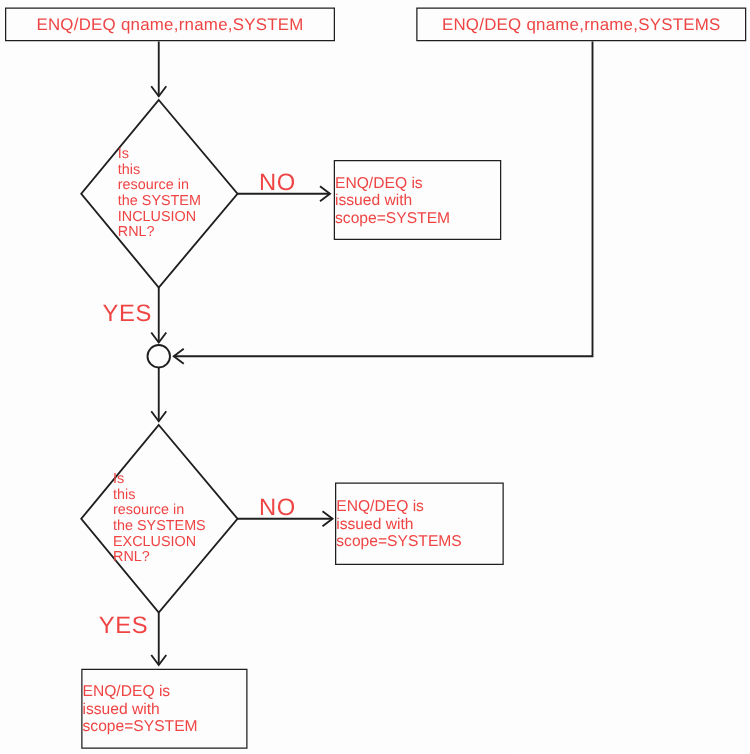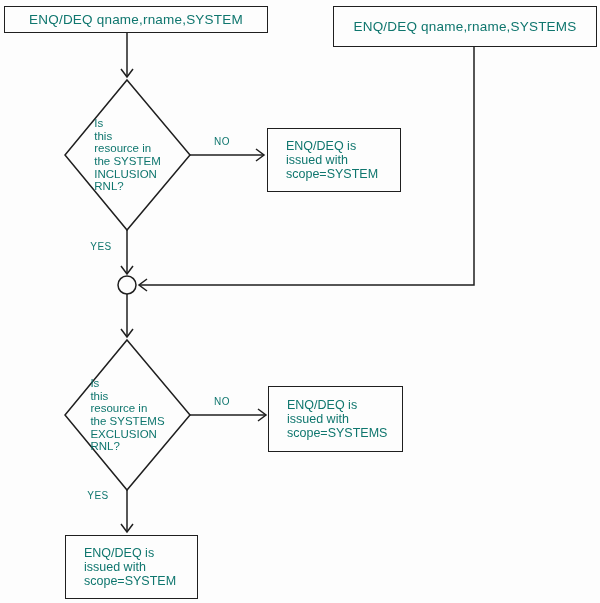--- a/index.html
+++ b/index.html
@@ -6,21 +6,21 @@
     margin: 0;
     padding: 0;
     background: #ffffff;
   }
   #canvas {
     position: relative;
     width: 600px;
     height: 603px;
     background: #fdfdfd;
     font-family: "Liberation Sans", "DejaVu Sans", sans-serif;
-    color: #0f766e;
+    color: #ef4444;
     overflow: hidden;
   }
   svg.layer {
     position: absolute;
     left: 0;
     top: 0;
     width: 600px;
     height: 603px;
   }
   .node {
@@ -31,38 +31,37 @@
     display: flex;
     align-items: center;
   }
   .node.title-box {
     justify-content: center;
     font-size: 13.5px;
     letter-spacing: 0.2px;
   }
   .node.result-box {
     justify-content: flex-start;
-    padding-left: 18px;
     font-size: 12.5px;
     line-height: 14px;
   }
   .multiline {
     white-space: pre-line;
   }
   .diamond-text {
     position: absolute;
     display: flex;
     align-items: center;
     justify-content: center;
     font-size: 11.5px;
     line-height: 12.6px;
   }
   .edge-label {
     position: absolute;
-    font-size: 10px;
+    font-size: 19px;
     letter-spacing: 0.5px;
     text-align: center;
   }
 </style>
 </head>
 <body>
 
 <div id="canvas">
 
   <svg class="layer" viewBox="0 0 600 603" stroke="#1f1f1f" stroke-width="1.5" fill="none">
@@ -112,21 +111,21 @@
     <g>
       <line x1="127" y1="490" x2="127" y2="532"></line>
       <polyline points="121,524 127,532 133,524"></polyline>
     </g>
   </svg>
 
   <div class="node title-box" style="left:4px; top:6px; width:264px; height:27px;">
     <span>ENQ/DEQ qname,rname,SYSTEM</span>
   </div>
 
-  <div class="node title-box" style="left:333px; top:6px; width:264px; height:41px;">
+  <div class="node title-box" style="left:333px; top:6px; width:264px; height:27px;">
     <span>ENQ/DEQ qname,rname,SYSTEMS</span>
   </div>
 
   <div class="diamond-text multiline" style="left:70px; top:88px; width:115px; height:134px;">Is
 this
 resource in
 the SYSTEM
 INCLUSION
 RNL?</div>
 

